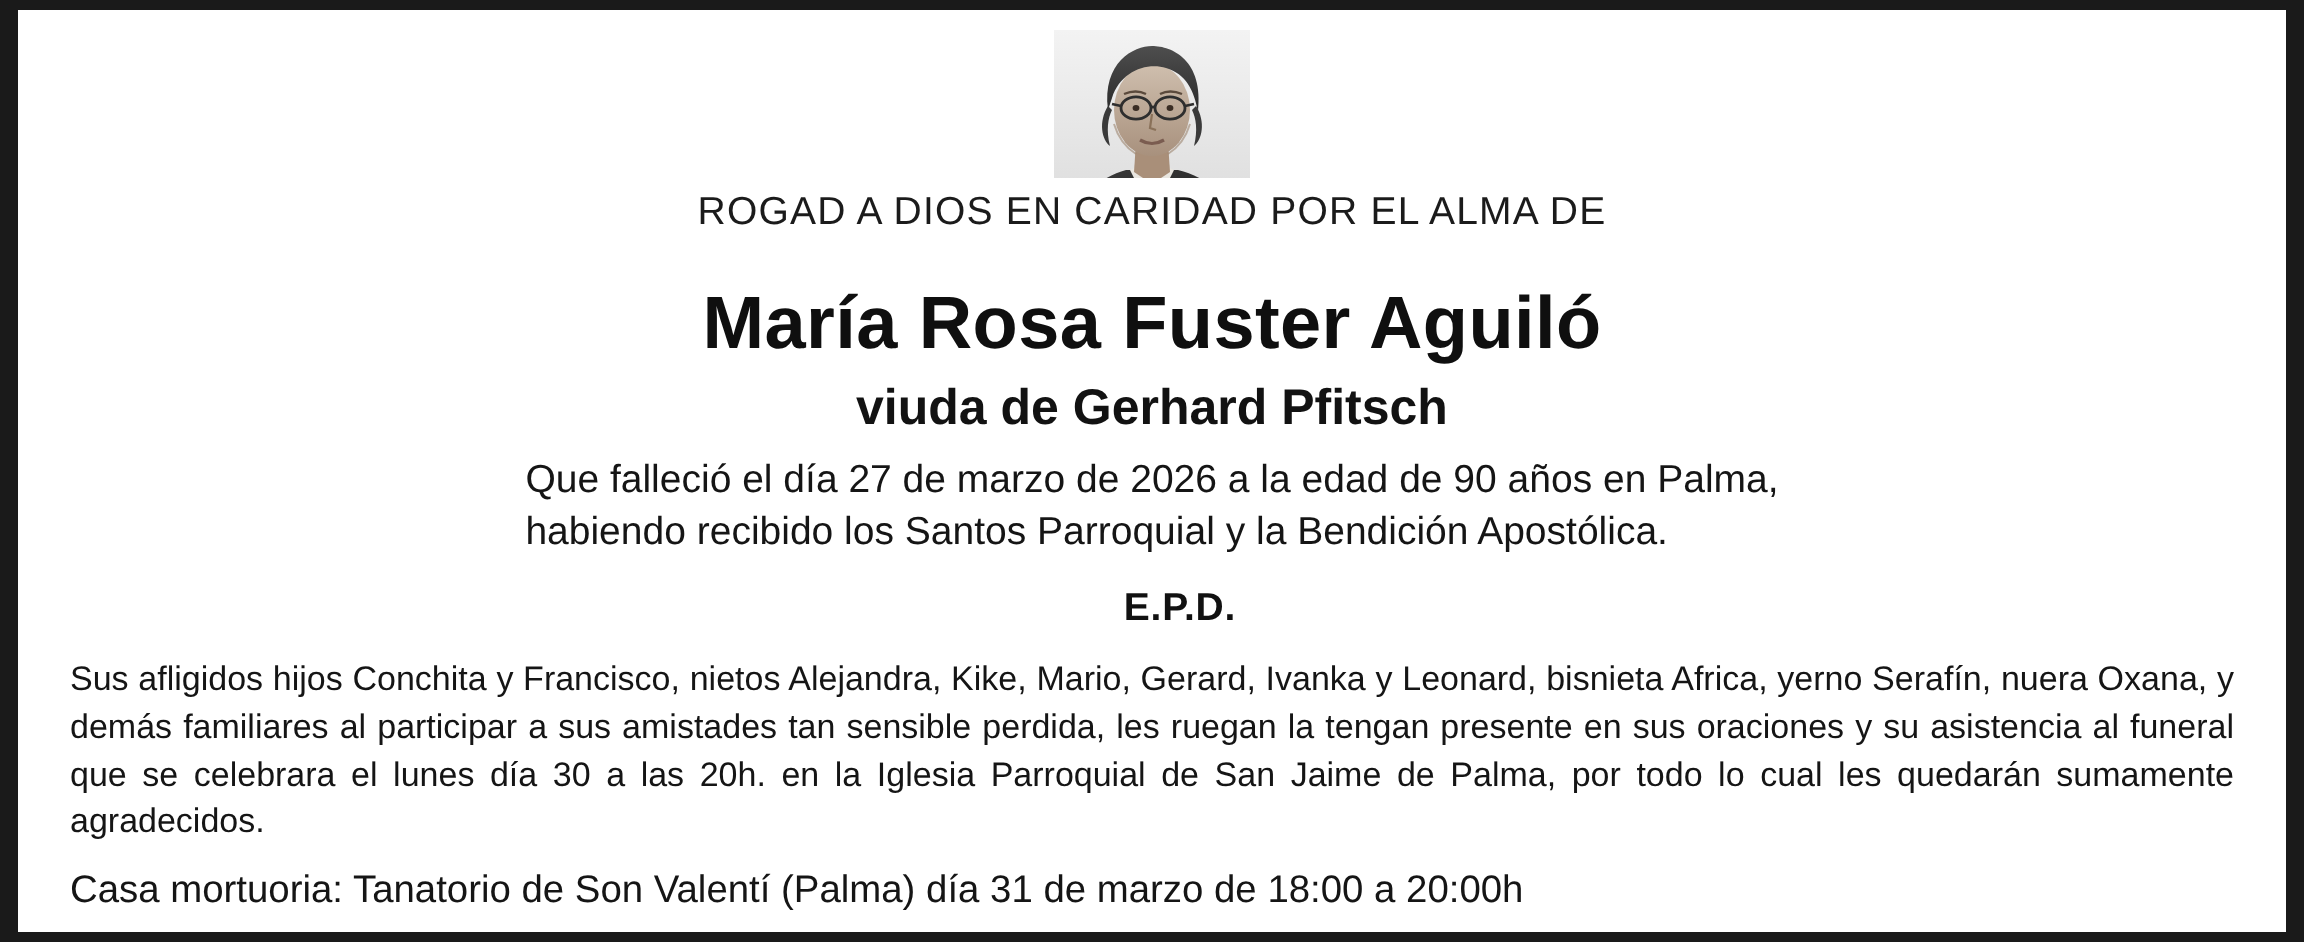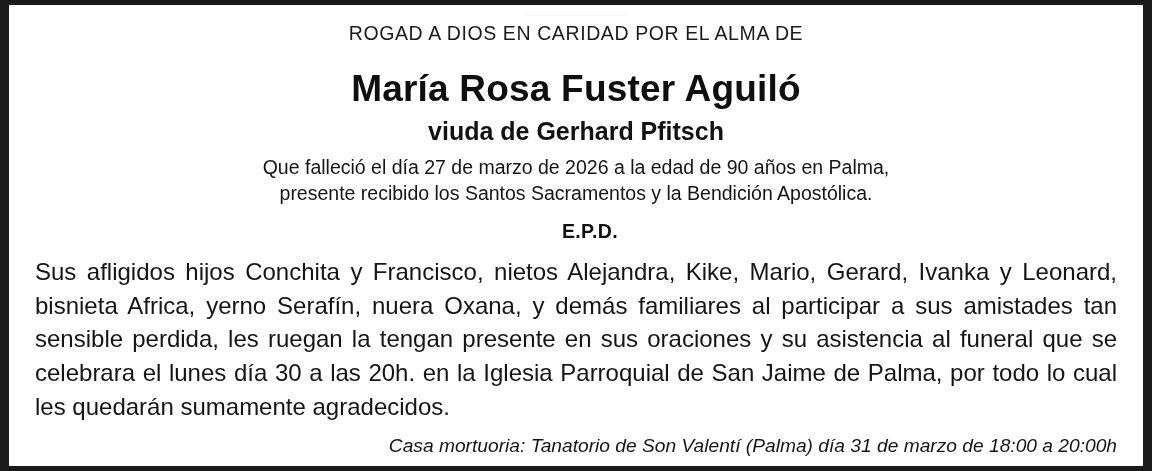--- a/index.html
+++ b/index.html
@@ -70,51 +70,49 @@
   }
   .spouse {
     font-size: 25px;
     font-weight: 700;
     text-align: center;
     margin-top: 7px;
     color: #121212;
   }
   .death-info {
     font-size: 19.5px;
-    text-align: center;
     margin-top: 9px;
     line-height: 1.30;
     color: #151515;
   }
   .epd {
     font-size: 19.5px;
     font-weight: 700;
     text-align: center;
     margin-top: 14px;
     letter-spacing: 0.4px;
     color: #111111;
     margin-left: 28px;
   }
   .body-text {
-    font-size: 24px;
+    font-size: 17px;
     text-align: justify;
     text-align-last: left;
     line-height: 1.40;
     margin-top: 12px;
     width: 100%;
     color: #151515;
   }
   .mortuary {
     font-size: 19.2px;
-    text-align: right;
+    text-align: left;
     line-height: 1.40;
     margin-top: 10px;
     width: 100%;
     color: #151515;
-    font-style: italic;
   }
 </style>
 </head>
 <body>
 
 <div class="notice">
   <div class="inner">
 
     <div class="portrait-wrap">
       <svg class="portrait" viewBox="0 0 98 108" preserveAspectRatio="xMidYMid slice">
@@ -172,21 +170,21 @@
     </div>
 
     <div class="line-rogad">ROGAD A DIOS EN CARIDAD POR EL ALMA DE</div>
 
     <div class="name">María Rosa Fuster Aguiló</div>
 
     <div class="spouse">viuda de Gerhard Pfitsch</div>
 
     <div class="death-info">
       <div>Que falleció el día 27 de marzo de 2026 a la edad de 90 años en Palma,</div>
-      <div>presente recibido los Santos Sacramentos y la Bendición Apostólica.</div>
+      <div>habiendo recibido los Santos Parroquial y la Bendición Apostólica.</div>
     </div>
 
     <div class="epd">E.P.D.</div>
 
     <div class="body-text">Sus afligidos hijos Conchita y Francisco, nietos Alejandra, Kike, Mario, Gerard, Ivanka y Leonard, bisnieta Africa, yerno Serafín, nuera Oxana, y demás familiares al participar a sus amistades tan sensible perdida, les ruegan la tengan presente en sus oraciones y su asistencia al funeral que se celebrara el lunes día 30 a las 20h. en la Iglesia Parroquial de San Jaime de Palma, por todo lo cual les quedarán sumamente agradecidos.</div>
 
     <div class="mortuary">Casa mortuoria: Tanatorio de Son Valentí (Palma) día 31 de marzo de 18:00 a 20:00h</div>
 
   </div>
 </div>

